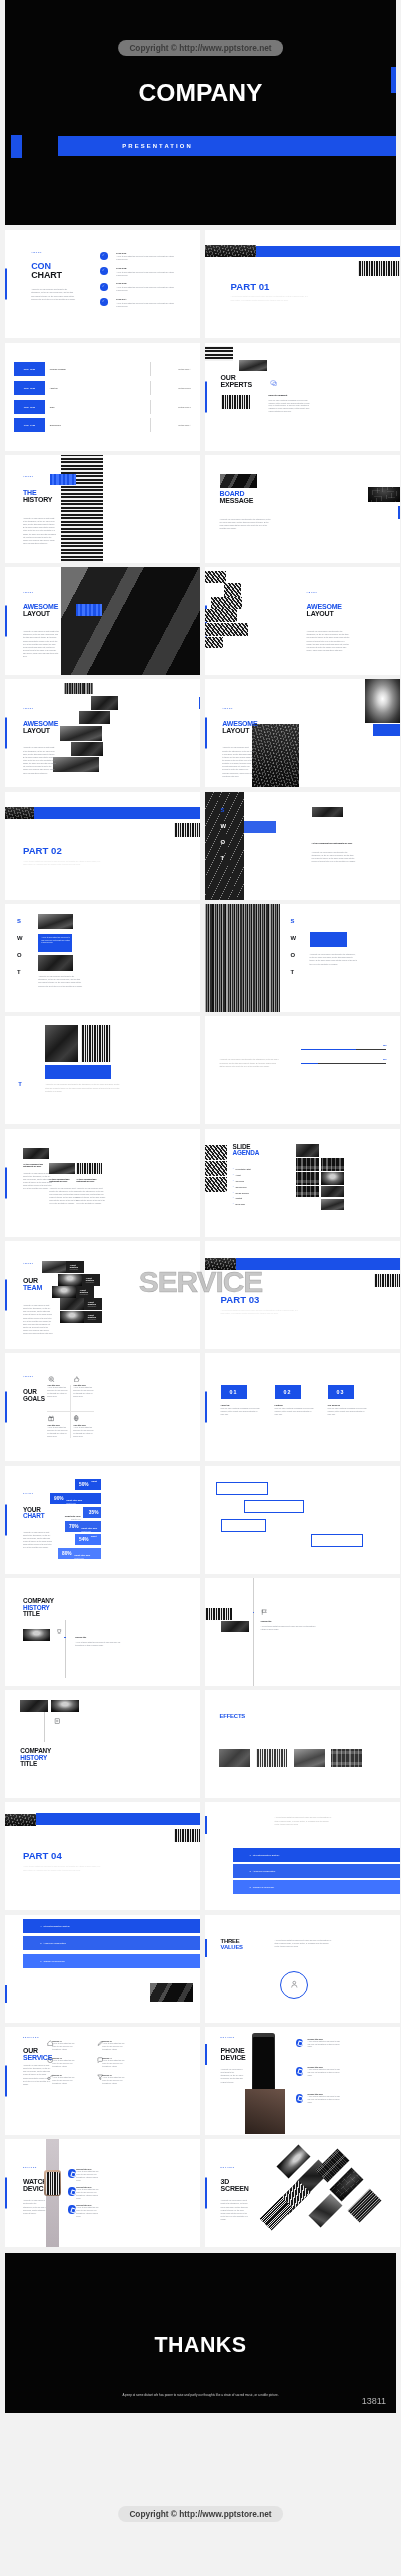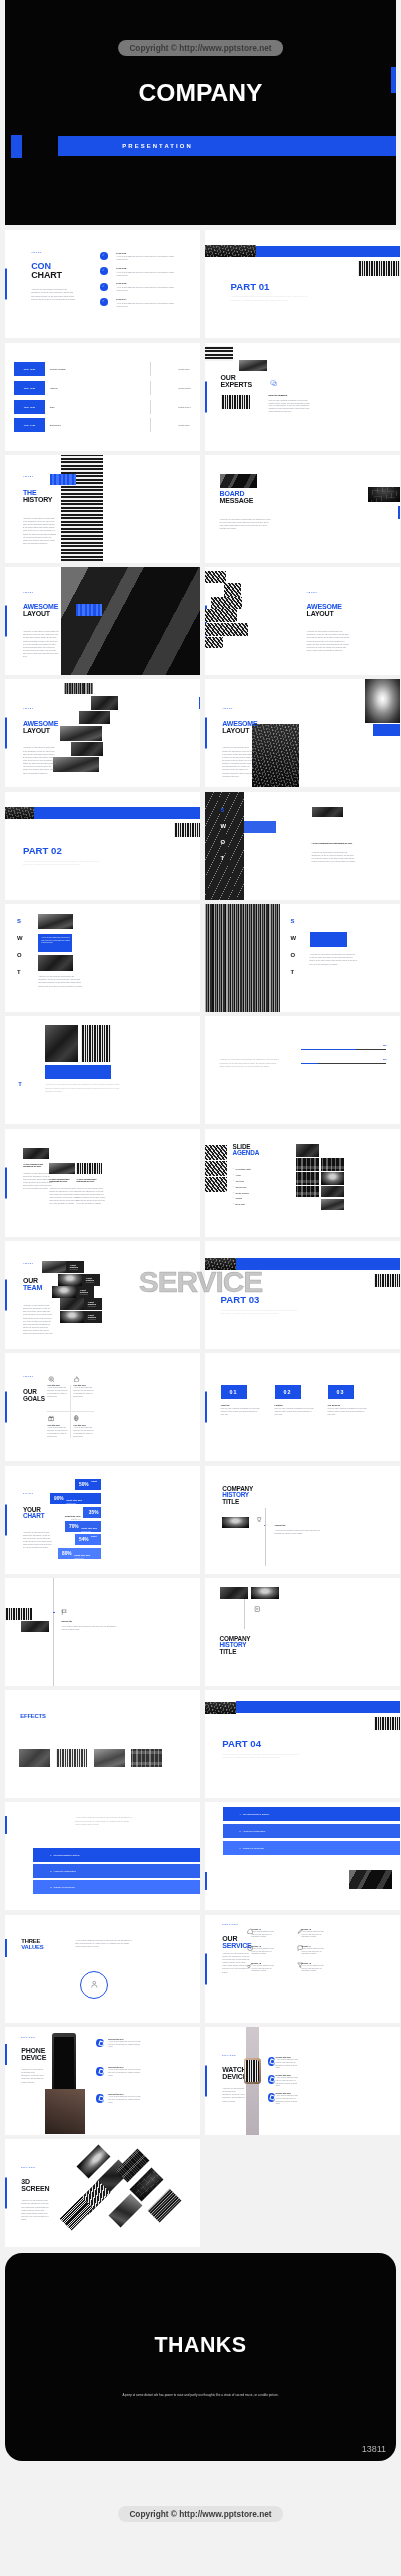--- a/index.html
+++ b/index.html
@@ -84,21 +84,21 @@
         background:rgba(215,215,215,.55); border-radius:534px;
         color:#3c3c3c; font-weight:700; white-space:nowrap; }
   .wm.top { top:40px; font-size:8.3px; padding:3.2px 11.8px; }
   .wm.bot { top:2506px; font-size:8.3px; padding:3.2px 11.8px; }
 
   
   .grid { display:grid; grid-template-columns:1fr 1fr; gap:4.3px 4.3px; padding:0 5.3px; }
   .cell { width:195px; height:108px; position:relative; overflow:hidden; background:#fff; }
 
   
-  #thanks { height:208px; position:relative; overflow:hidden;border-radius:17px; }
+  #thanks { height:160px; position:relative; overflow:hidden; }
   #thanks .tk { position:absolute; left:0; right:0; top:80px; text-align:center;
       font-size:21.4px; font-weight:700; color:#fff; letter-spacing:0.5px; }
   #thanks .tk-sub { position:absolute; left:0; right:0; top:140px; text-align:center;
       font-size:3px; color:#cfcfcf; }
   #thanks .code { position:absolute; right:9.6px; bottom:6.4px; color:#b4b4b4; font-size:9px; }
 
   .big-divider { height:5.3px; }
 
   
   .chk { position:absolute; width:7.5px; height:7.5px; border-radius:50%; background:#1a50e8; }
@@ -588,20 +588,38 @@
     <div class="barrow" style="left:70px;top:68px;width:26px;background:#3f73ff;padding-left:3.7px">
       <span class="pct">54%</span>
       <span style="margin-left:2.1px"><span class="lbl">Chart Title here</span><span class="sub" style="display:block">Small title here</span></span>
     </div>
     <div class="barrow" style="left:53px;top:82px;width:43px;background:#4d7eff;padding-left:3.7px">
       <span class="pct">80%</span>
       <span style="margin-left:2.7px"><span class="lbl">Chart Title here</span><span class="sub" style="display:block">Small title here</span></span>
     </div>
   </div>
 
+  <div class="cell dark ph-leaf">
+    <div class="numbox" style="left:11.8px;top:16px;width:52px">
+      <span class="nl">SAMPLE TITLE HERE</span>
+      <span class="nv" style="margin-left:auto">235</span>
+    </div>
+    <div class="numbox" style="left:39px;top:34px;width:60px">
+      <span class="nl">SAMPLE TITLE HERE</span>
+      <span class="nv" style="margin-left:auto">549M</span>
+    </div>
+    <div class="numbox" style="left:16px;top:53px;width:45px">
+      <span class="nl">SAMPLE TITLE HERE</span>
+      <span class="nv" style="margin-left:auto">5.3B</span>
+    </div>
+    <div class="numbox" style="left:106px;top:68px;width:52px">
+      <span class="nl">SAMPLE TITLE HERE</span>
+      <span class="nv" style="margin-left:auto">888</span>
+    </div>
+  </div>
 
   <div class="cell">
     <div class="ttl" style="position:absolute;left:17.7px;top:20.3px;font-size:6.4px">
       <span class="l1 black">COMPANY</span>
       <span class="l2 blue">HISTORY</span>
       <span class="l2 black">TITLE</span>
     </div>
     <div class="ph ph-portrait" style="left:17.7px;top:51px;width:27px;height:11.8px"></div>
     <div class="tl-line" style="left:60px;top:42px;height:58px"></div>
     <div class="tl-dot" style="left:59px;top:59px"></div>

